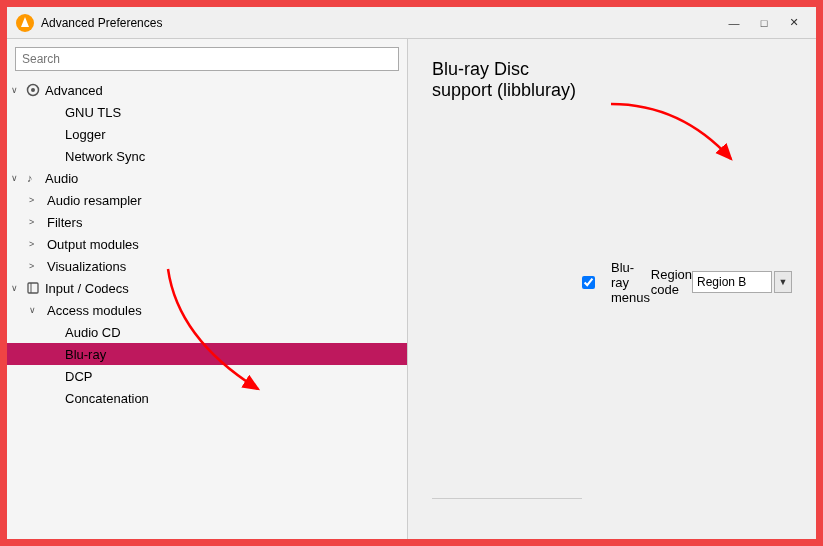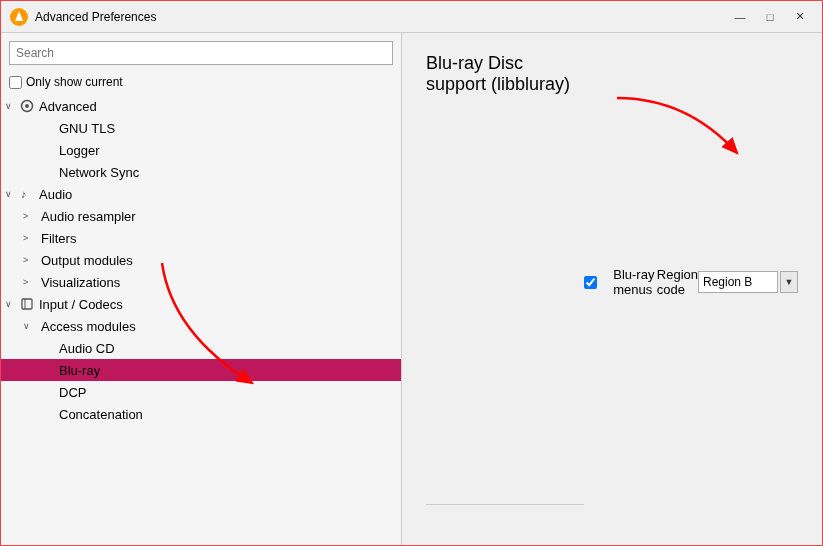--- a/index.html
+++ b/index.html
@@ -9,21 +9,21 @@
       background: #f0f0f0;
       width: 823px;
       height: 546px;
       overflow: hidden;
     }
 
     .window {
       width: 823px;
       height: 546px;
       background: #f0f0f0;
-      border: 1px solid #ef4444;
+      border: 7px solid #ef4444;
       display: flex;
       flex-direction: column;
     }
 
     .titlebar {
       background: #f0f0f0;
       height: 32px;
       display: flex;
       align-items: center;
       padding: 0 8px;
@@ -272,24 +272,20 @@
       <button class="titlebar-btn">—</button>
       <button class="titlebar-btn">□</button>
       <button class="titlebar-btn close">✕</button>
     </div>
   </div>
 
   <div class="content-area">
 
     <div class="left-panel">
       <input type="text" class="search-box" placeholder="Search" style="">
-      <div class="only-show-current">
-        <input type="checkbox" style="">
-        <label>Only show current</label>
-      </div>
 
       <div class="tree-container">
 
       <div class="tree-item">
             <span class="indent" style="width: 0px;"></span>
             <span class="chevron">∨</span>
             <span class="item-icon">
               <svg width="14" height="14" viewBox="0 0 14 14">
                 <circle cx="7" cy="7" r="5.5" fill="none" stroke="#555" stroke-width="1.5"></circle>
                 <circle cx="7" cy="7" r="2" fill="#555"></circle>

